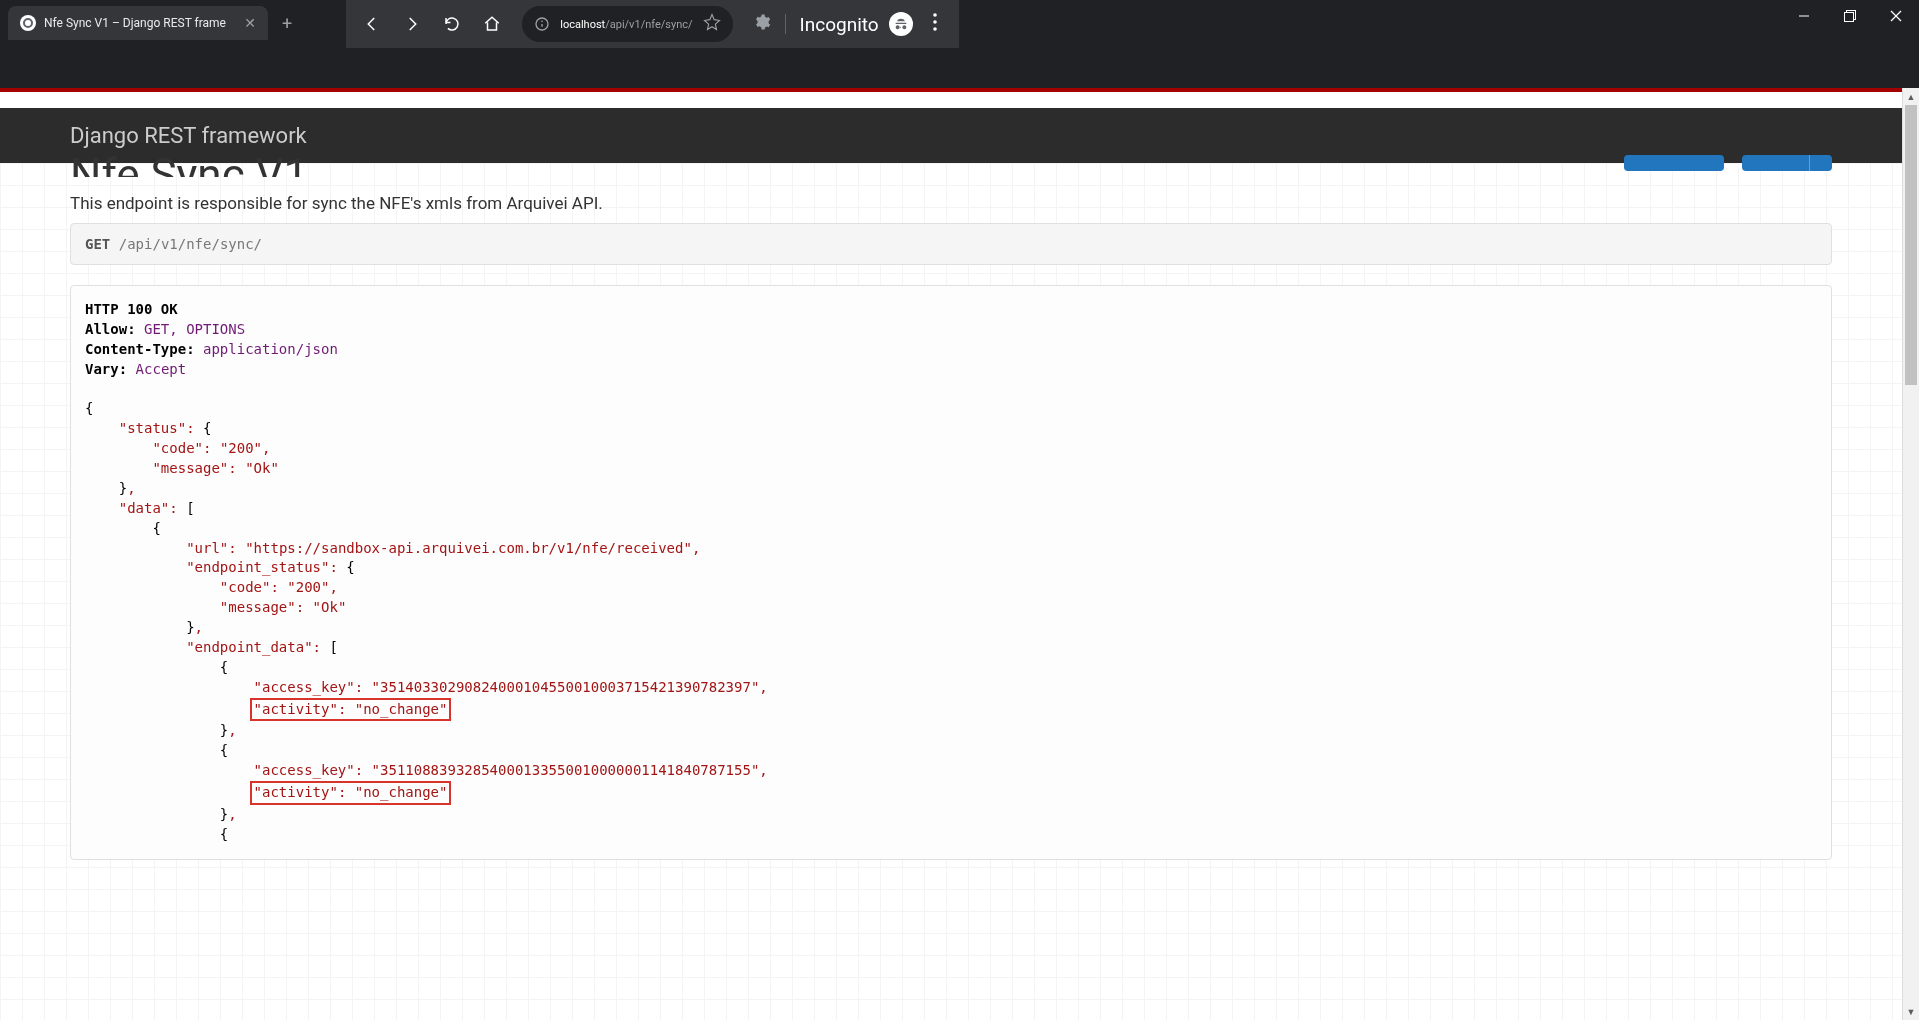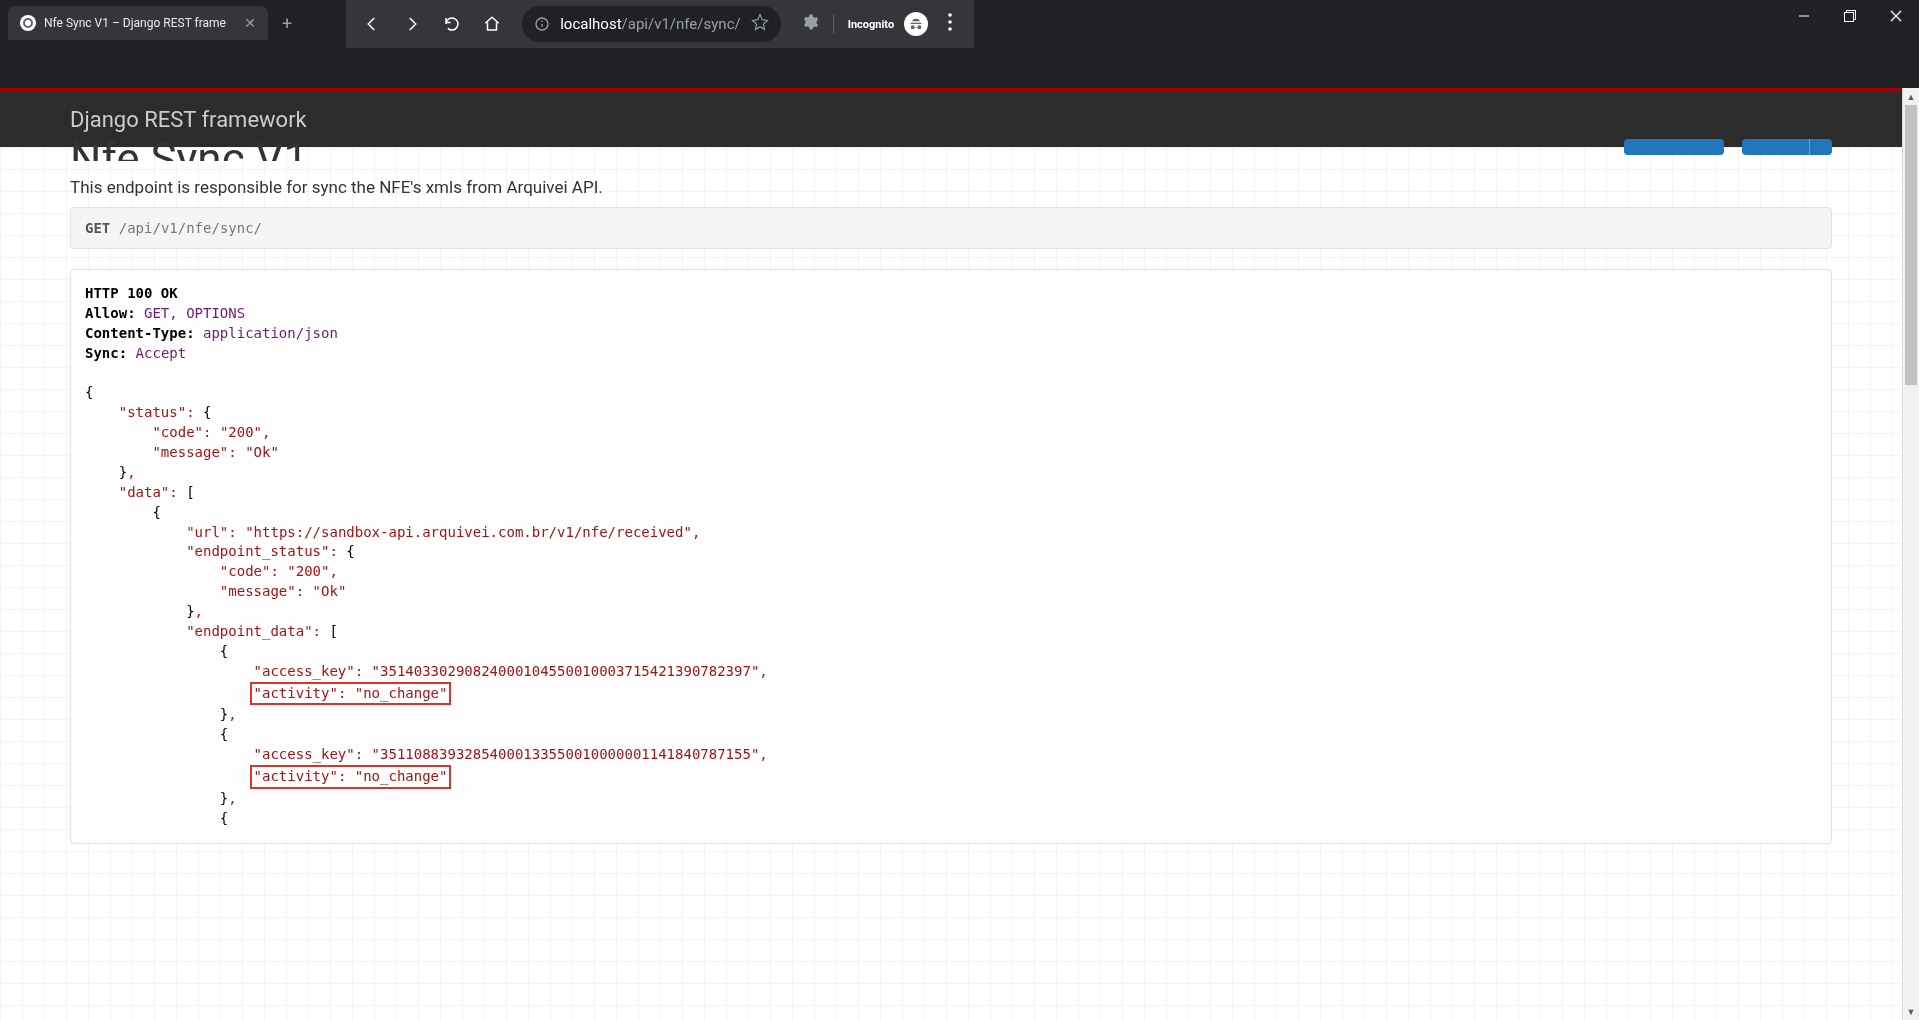--- a/index.html
+++ b/index.html
@@ -124,21 +124,21 @@
       gap: 10px;
     }
     .site-info {
       color: #9aa0a6;
       display: flex;
       align-items: center;
       gap: 4px;
     }
     .omnibox-url {
       color: #e8eaed;
-      font-size: 15px;
+      font-size: 11px;
       flex: 1;
     }
     .omnibox-url .host { color: #fff; }
     .omnibox-url .path { color: #9aa0a6; }
     .star-btn {
       color: #9aa0a6;
       cursor: pointer;
     }
     .toolbar-right {
       display: flex;
@@ -150,25 +150,24 @@
       color: #9aa0a6;
       font-size: 16px;
     }
     .vdiv {
       width: 1px;
       height: 20px;
       background: #5f6368;
     }
     .incognito {
       color: #fff;
-      font-size: 11px;
+      font-size: 19px;
       display: flex;
       align-items: center;
       gap: 10px;
-      font-weight: bold;
     }
     .incognito-badge {
       width: 24px;
       height: 24px;
       background: #fff;
       border-radius: 50%;
       display: flex;
       align-items: center;
       justify-content: center;
     }
@@ -191,20 +190,21 @@
     .red-bar {
       height: 4px;
       background: #a30000;
     }
     .dark-nav {
       background: #2c2c2c;
       height: 55px;
       display: flex;
       align-items: center;
       padding: 0 70px;
+      margin-top: 16px;
     }
     .brand {
       color: #cccccc;
       font-size: 22px;
       font-weight: 400;
     }
     .content {
       padding: 0 70px 20px 70px;
       background: #fff;
       background-image: linear-gradient(#f4f4f4 1px, transparent 1px), linear-gradient(90deg, #f4f4f4 1px, transparent 1px);
@@ -425,21 +425,21 @@
           <div class="btn-blue wide"></div>
           <div class="btn-blue split"></div>
         </div>
       </div>
       <p class="description">This endpoint is responsible for sync the NFE's xmls from Arquivei API.</p>
       <div class="request-box"><b class="method">GET</b> <span class="path">/api/v1/nfe/sync/</span></div>
 
       <div class="response-box"><span class="key">HTTP 100 OK</span>
 <span class="key">Allow:</span> <span class="hval">GET, OPTIONS</span>
 <span class="key">Content-Type:</span> <span class="hval">application/json</span>
-<span class="key">Sync:</span> <span class="hval">Accept</span>
+<span class="key">Vary:</span> <span class="hval">Accept</span>
 
 <span class="jbrace">{</span>
     <span class="jprop">"status"</span><span class="jpunc">:</span> <span class="jbrace">{</span>
         <span class="jprop">"code"</span><span class="jpunc">:</span> <span class="jstr">"200"</span><span class="jpunc">,</span>
         <span class="jprop">"message"</span><span class="jpunc">:</span> <span class="jstr">"Ok"</span>
     <span class="jbrace">}</span><span class="jpunc">,</span>
     <span class="jprop">"data"</span><span class="jpunc">:</span> <span class="jbrace">[</span>
         <span class="jbrace">{</span>
             <span class="jprop">"url"</span><span class="jpunc">:</span> <span class="jstr">"https://sandbox-api.arquivei.com.br/v1/nfe/received"</span><span class="jpunc">,</span>
             <span class="jprop">"endpoint_status"</span><span class="jpunc">:</span> <span class="jbrace">{</span>

